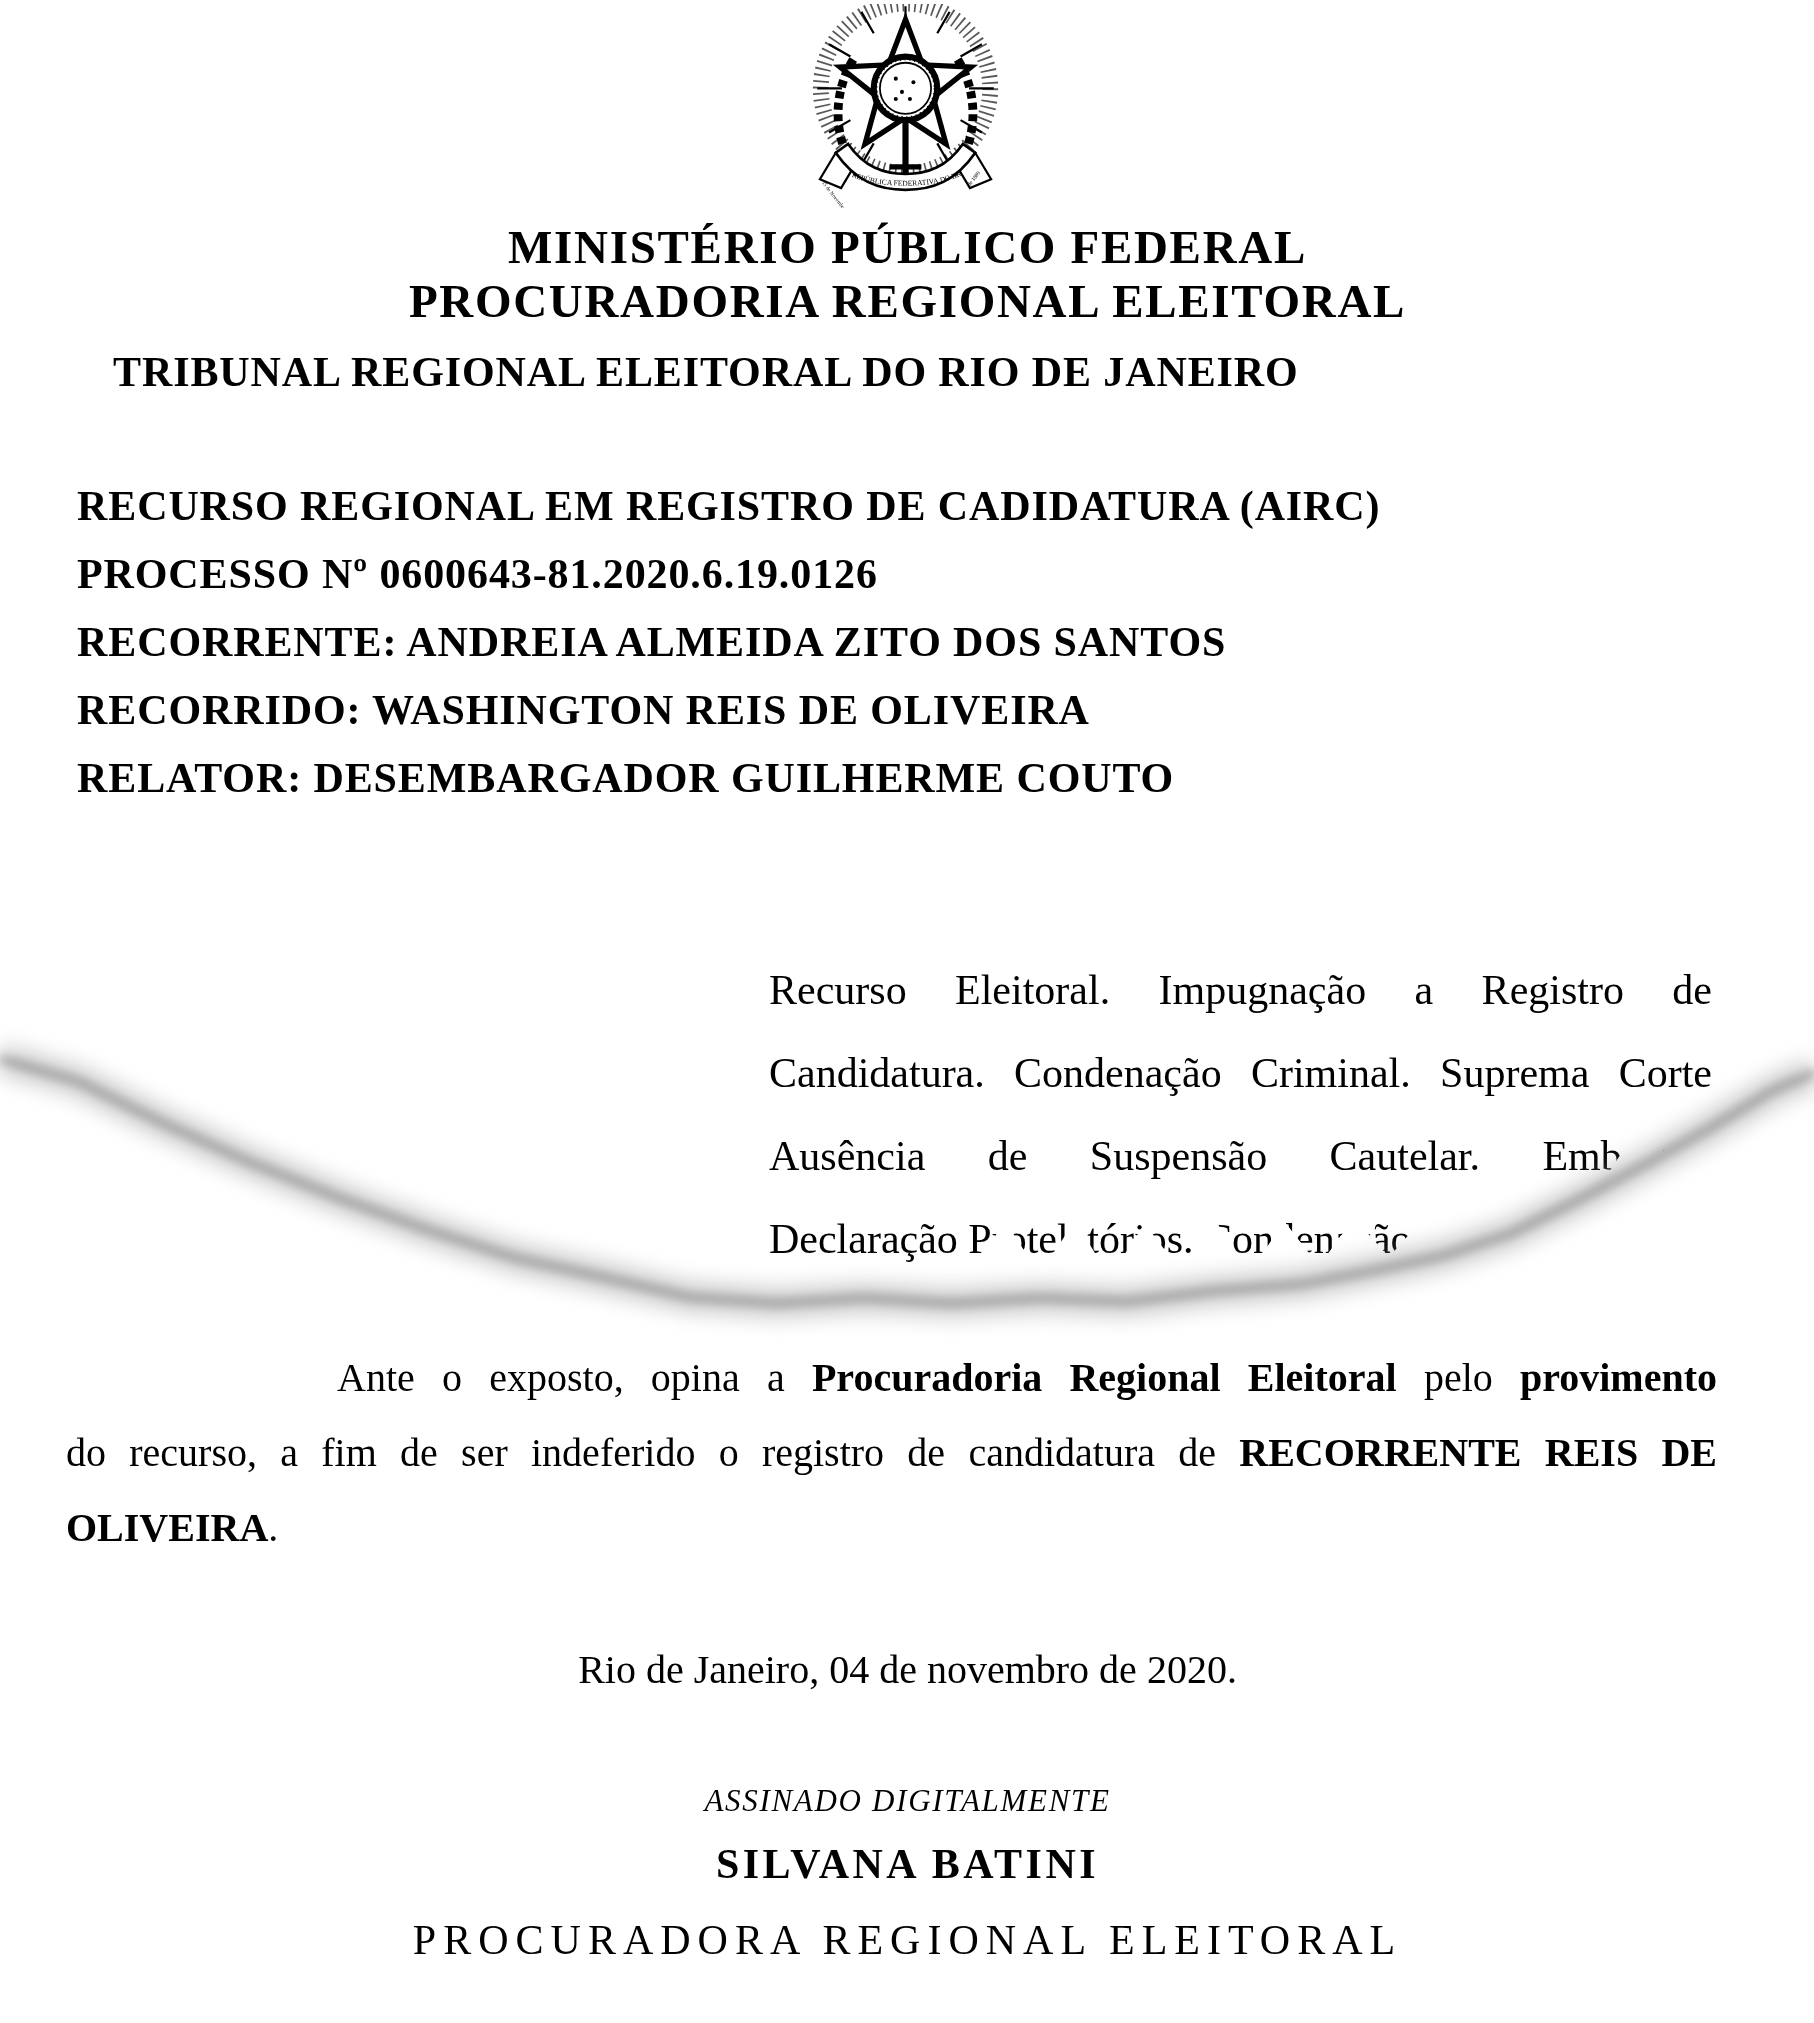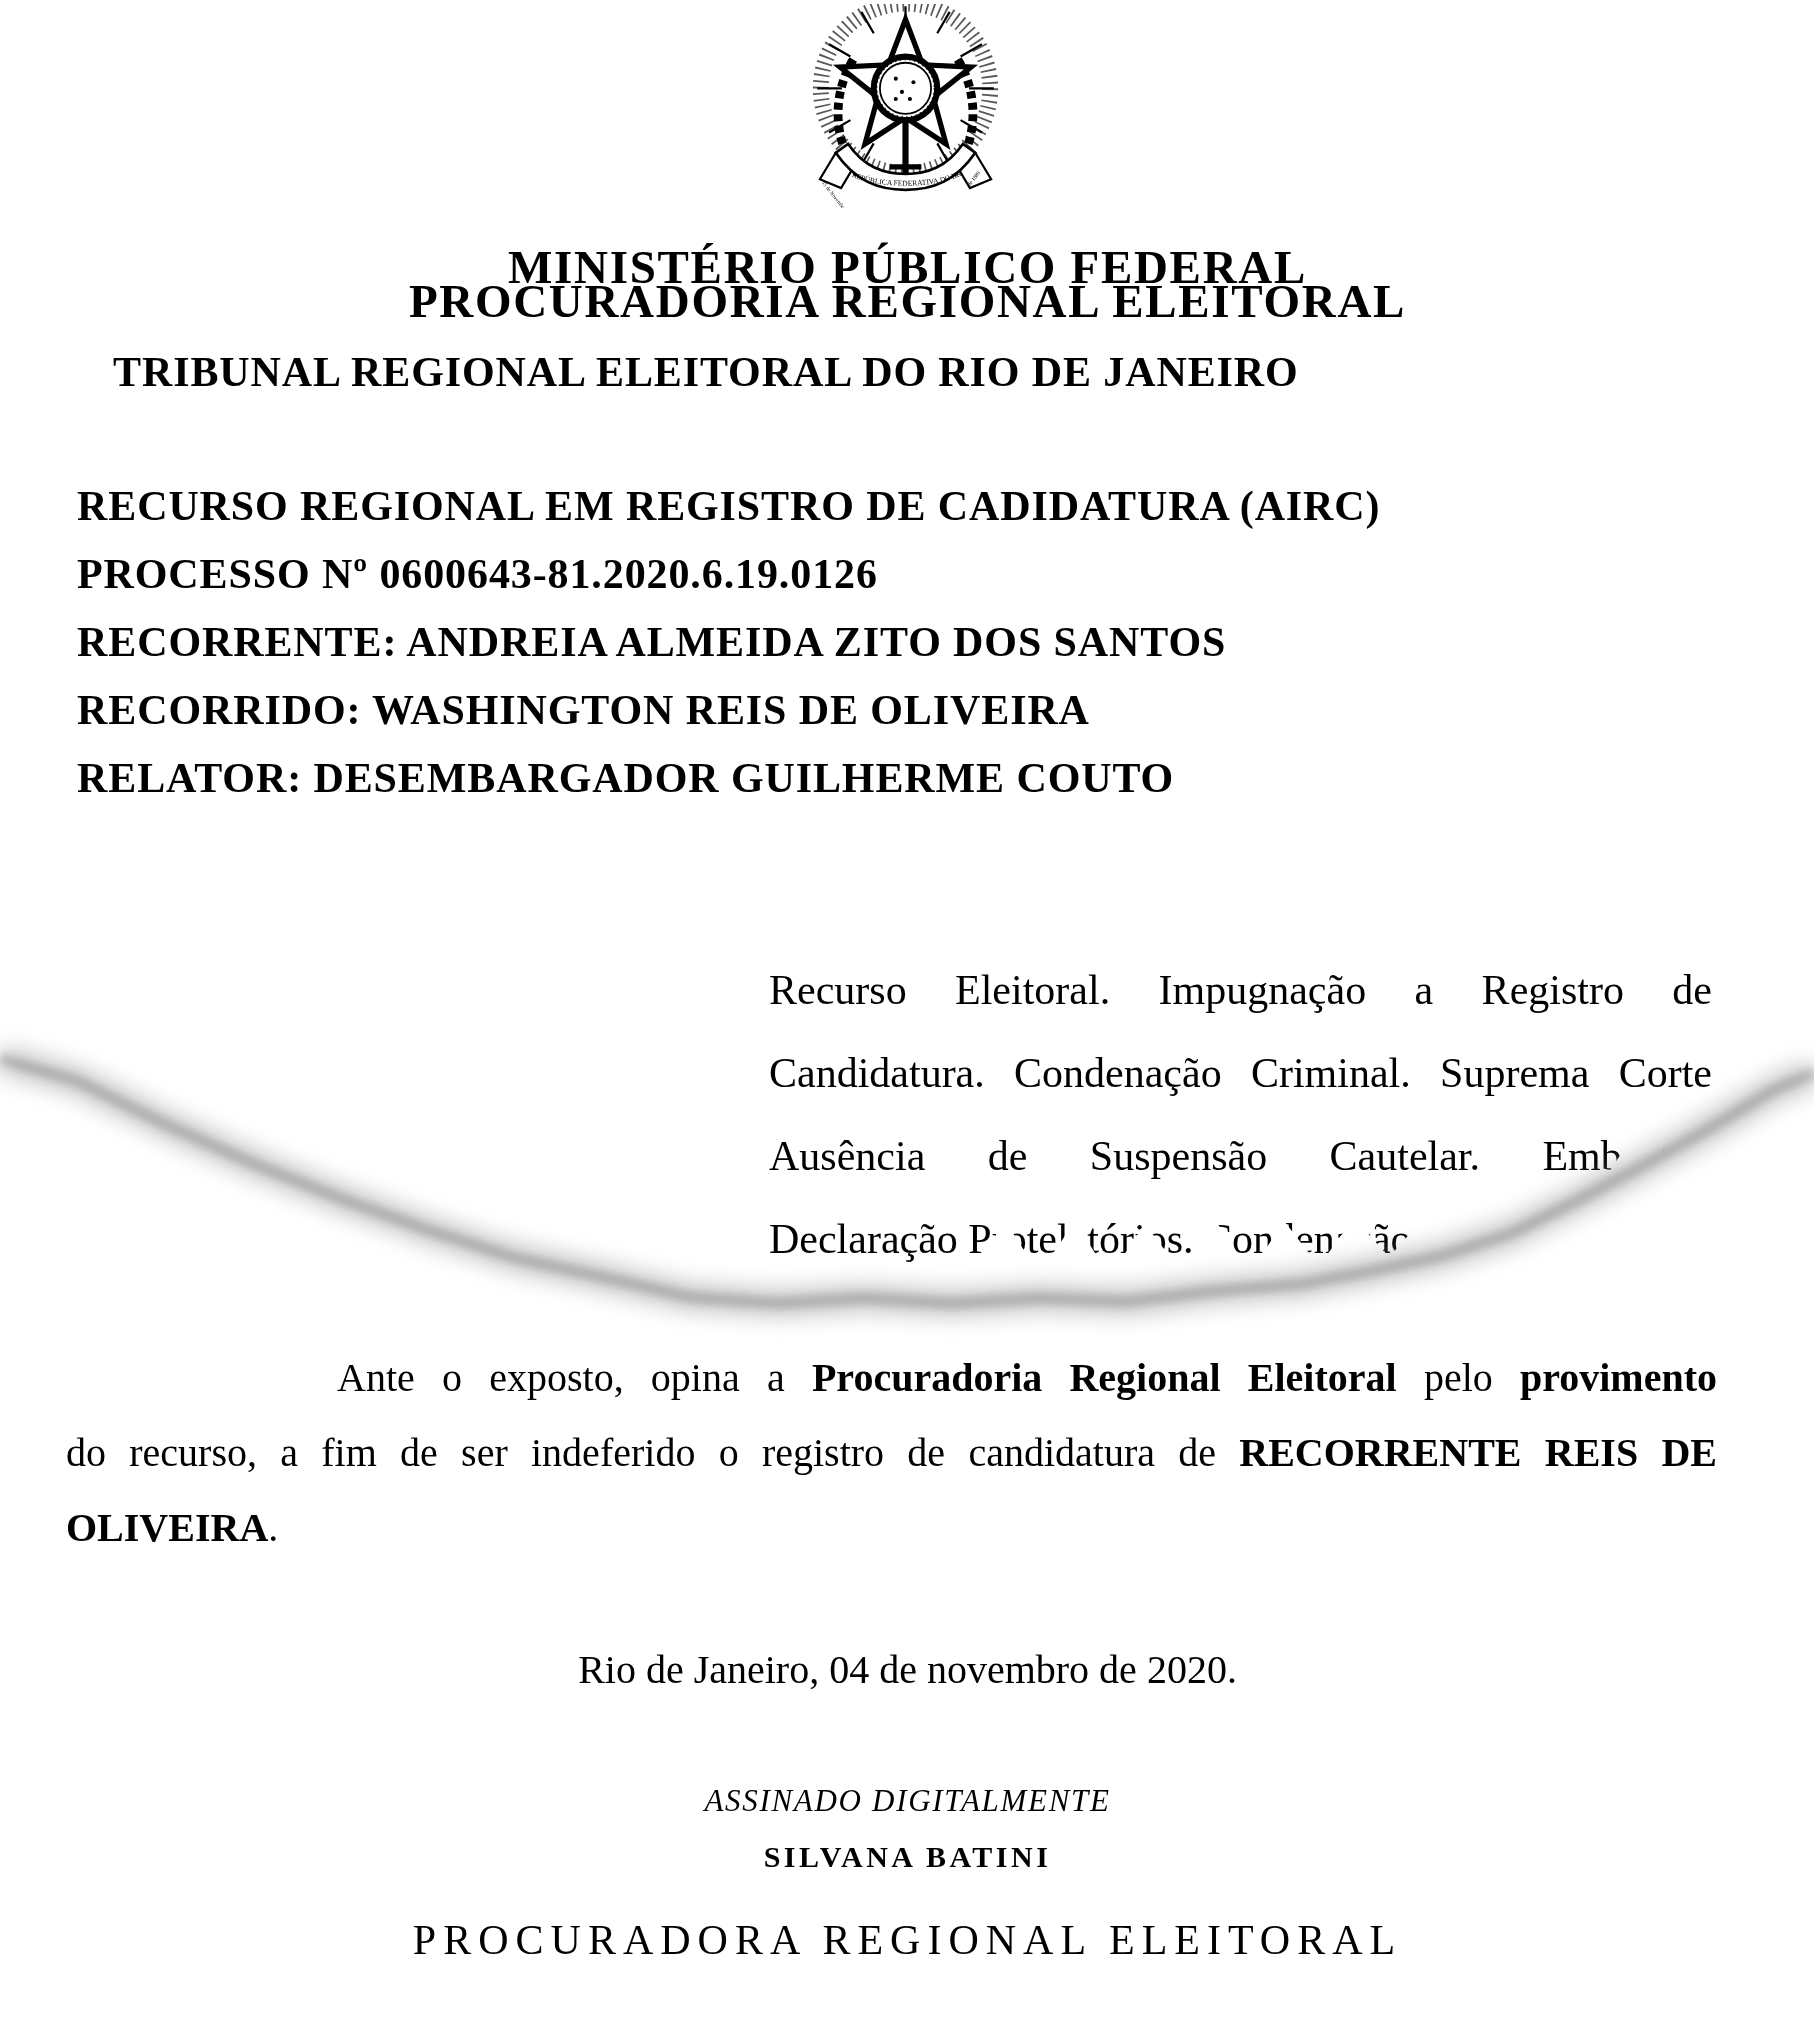--- a/index.html
+++ b/index.html
@@ -2,40 +2,40 @@
 <html style="font-size:14px"><head>
 <meta charset="utf-8">
 <style>
   html,body{margin:0;padding:0;background:#fff;}
   .page{
     position:relative;width:1815px;height:2024px;background:#ffffff;
     font-family:"Liberation Serif","DejaVu Serif",serif;color:#000;overflow:hidden;
   }
   .center-line{position:absolute;left:0;width:100%;text-align:center;white-space:nowrap;}
   .org-line{font-weight:bold;font-size:47px;letter-spacing:1.7px;}
-  #org1{top:240px;}
+  #org1{top:220px;}
   #org2{top:274px;}
   #court-line{position:absolute;left:77px;top:348px;font-weight:bold;font-size:42px;letter-spacing:0.9px;white-space:nowrap;margin-left:36px;}
   #case-block{position:absolute;left:77px;top:472px;z-index:2;}
   .case-line{line-height:68px;font-size:42px;font-weight:bold;letter-spacing:0.9px;white-space:nowrap;}
   #summary-block{
     position:absolute;left:769px;top:949px;width:943px;height:349px;z-index:3;
     clip-path:polygon(0px 0px,943px 0px,943px 162px,921px 153px,895px 202px,865px 186px,830px 238px,795px 225px,760px 269px,725px 256px,690px 298px,655px 269px,620px 308px,585px 269px,550px 317px,515px 272px,480px 326px,445px 269px,411px 321px,376px 275px,341px 328px,306px 272px,271px 326px,236px 272px,201px 328px,166px 307px,131px 330px,96px 313px,61px 333px,26px 313px,0px 328px);
   }
   .sline{line-height:83px;font-size:42px;font-weight:normal;text-align:justify;text-align-last:justify;}
   .sline.natural{text-align:left;text-align-last:auto;}
   #tear-svg{position:absolute;left:0;top:0;width:1815px;height:2024px;z-index:5;pointer-events:none;}
   #body-par{position:absolute;left:66px;top:1340px;width:1651px;z-index:2;}
   .bline{line-height:75px;font-size:40px;text-align:justify;text-align-last:justify;}
   .bline.first{padding-left:271px;}
   .bline.last{text-align:left;text-align-last:auto;}
   .bold{font-weight:bold;}
   #date-line{top:1646px;font-size:40px;}
   #sig-note{top:1783px;font-style:italic;font-size:31px;letter-spacing:1.7px;}
-  #sig-name{top:1840px;font-weight:bold;font-size:30px;letter-spacing:3.5px;}
+  #sig-name{top:1840px;font-weight:bold;font-size:42px;letter-spacing:3.5px;}
   #sig-title{top:1916px;font-size:42px;letter-spacing:7px;}
   #coat{position:absolute;left:804px;top:3.5px;width:203px;height:204px;}
 </style>
 </head>
 <body>
 
 <div class="page">
 
   <svg id="coat" viewBox="0 0 230 230">
 

